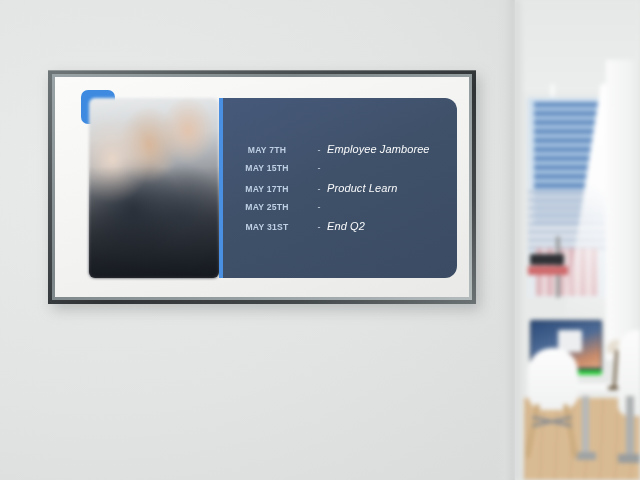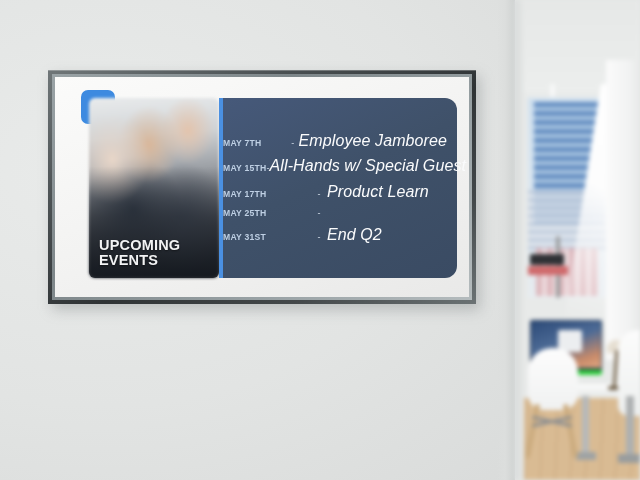--- a/index.html
+++ b/index.html
@@ -242,36 +242,36 @@
     display:flex; flex-direction:column; justify-content:center;
     padding:6px 10px 6px 0;
   }
   .ev-list { width:100%; }
   .ev-row {
     display:flex; align-items:baseline;
     padding:4.6px 0;
     line-height:1;
   }
   .ev-date {
-    width:88px; text-align:left;
+    width:88px; text-align:center;
     color:#bfd0e4;
     font-weight:bold;
     font-size:8.6px;
     letter-spacing:.25px;
     white-space:nowrap;
   }
   .ev-dash {
     width:16px; text-align:center;
     color:#d5dfeb;
     font-size:9px;
   }
   .ev-name {
     color:#fafbfc;
     font-style:italic;
-    font-size:16px;
+    font-size:11px;
     letter-spacing:.1px;
     white-space:nowrap;
   }
 </style>
 </head>
 <body>
 
 <div id="scene">
 
   <div class="wall-left"></div>
@@ -321,39 +321,34 @@
       <div class="mat">
 
         <div class="slide">
 
           <div class="accent-square"></div>
 
           <div class="photo"></div>
 
           <div class="photo" style="filter:none;background:none;">
             <div class="photo-scrim"></div>
-            <div class="photo-title">
-              <span>UPCOMING</span>
-              <span>EVENTS</span>
-            </div>
           </div>
 
           <div class="panel">
             <div class="ev-list">
 
               <div class="ev-row">
                 <div class="ev-date">MAY 7TH</div>
                 <div class="ev-dash">-</div>
                 <div class="ev-name">Employee Jamboree</div>
               </div>
 
               <div class="ev-row">
                 <div class="ev-date">MAY 15TH</div>
                 <div class="ev-dash">-</div>
-                <div class="ev-name">All-Hands w/ Special Guest</div>
               </div>
 
               <div class="ev-row">
                 <div class="ev-date">MAY 17TH</div>
                 <div class="ev-dash">-</div>
                 <div class="ev-name">Product Learn</div>
               </div>
 
               <div class="ev-row">
                 <div class="ev-date">MAY 25TH</div>

